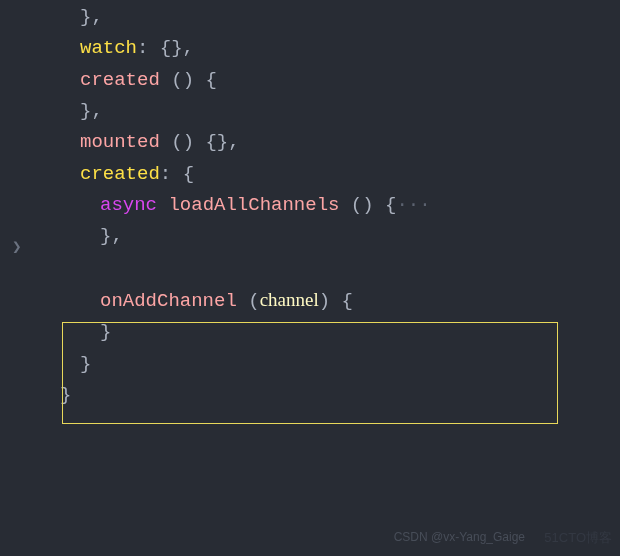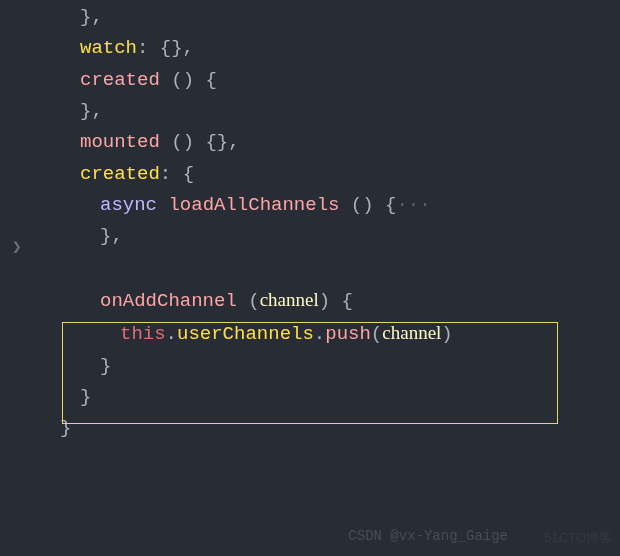--- a/index.html
+++ b/index.html
@@ -40,21 +40,21 @@
       padding-top: 2px;
     }
     .line {
       white-space: pre;
     }
     .indent-1 { padding-left: 20px; }
     .indent-2 { padding-left: 40px; }
     .indent-3 { padding-left: 60px; }
     .indent-4 { padding-left: 80px; }
     
-    .c-keyword { color: #c4b5fd; margin-top: 19px; }
+    .c-keyword { color: #d946ef; margin-top: 19px; }
     .c-prop { color: #fde047; }
     .c-this { color: #e06c75; }
     .c-punct { color: #abb2bf; }
     .c-method { color: #fca5a5; }
     .c-param { color: #fef9c3; font-family: Liberation Serif, serif; }
     .c-tag { color: #e06c75; }
     .c-fold { color: #5c6370; }
     
     .highlight-box {
       position: absolute;
@@ -62,24 +62,24 @@
       left: 62px;
       top: 322px;
       width: 496px;
       height: 102px;
       pointer-events: none;
     }
     
     .watermark-1 {
       position: absolute;
       bottom: 8px;
-      right: 112px;
+      right: 95px;
       color: #5c6370;
-      font-size: 14px;
-      font-family: Liberation Mono, monospace;
+      font-size: 12px;
+      font-family: Liberation Sans, sans-serif;
       opacity: 0.6;
     }
     .watermark-2 {
       position: absolute;
       bottom: 8px;
       right: 8px;
       color: #3e4451;
       font-size: 13px;
       font-family: Arial, sans-serif;
       opacity: 0.5;
@@ -108,21 +108,20 @@
     <div class="line indent-2"><span class="c-prop">created</span><span class="c-punct">: {</span></div>
 
     <div class="line indent-3"><span class="c-keyword">async</span><span> </span><span class="c-method">loadAllChannels</span><span class="c-punct"> () {</span><span class="c-fold">···</span></div>
 
     <div class="line indent-3"><span class="c-punct">},</span></div>
 
     <div class="line">&nbsp;</div>
 
     <div class="line indent-3"><span class="c-method">onAddChannel</span><span class="c-punct"> (</span><span class="c-param">channel</span><span class="c-punct">) {</span></div>
 
-    <div class="line indent-4"><span class="c-this">this</span><span class="c-punct">.</span><span class="c-prop">userChannels</span><span class="c-punct">.</span><span class="c-method">push</span><span class="c-punct">(</span><span class="c-param">channel</span><span class="c-punct">)</span></div>
 
     <div class="line indent-3"><span class="c-punct">}</span></div>
 
     <div class="line indent-2"><span class="c-punct">}</span></div>
 
     <div class="line indent-1"><span class="c-punct">}</span></div>
 
   </div>
 
   <div class="highlight-box"></div>

